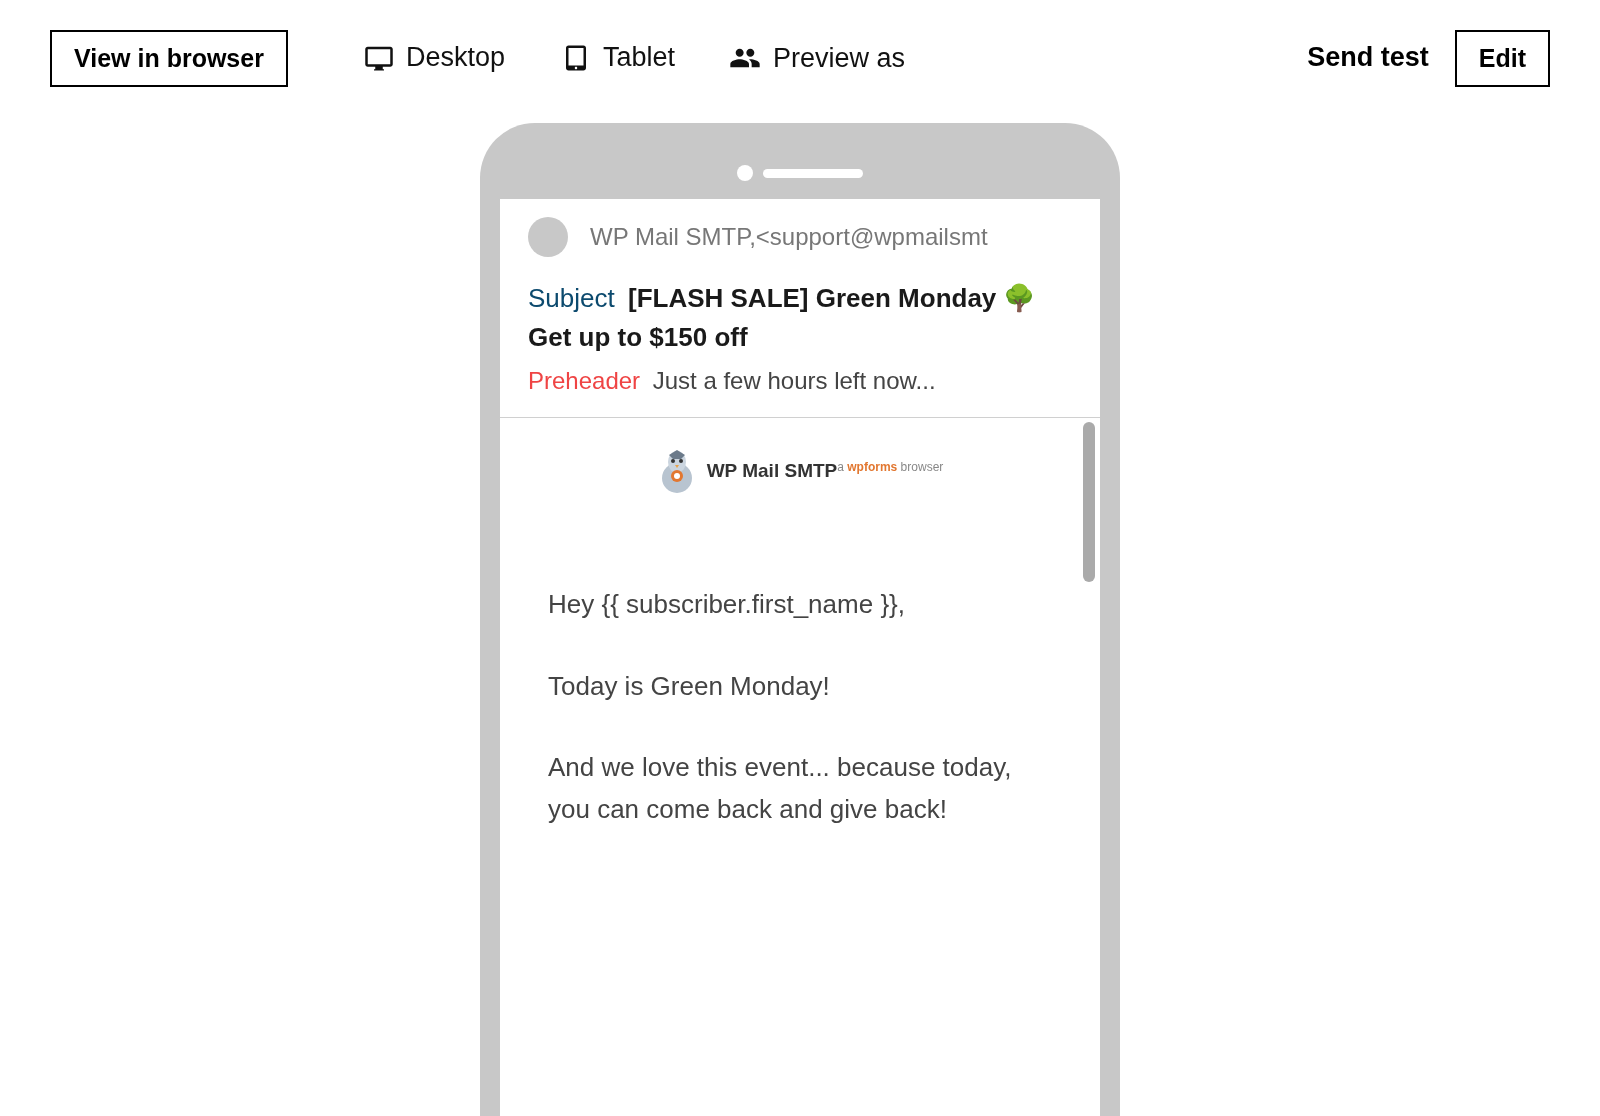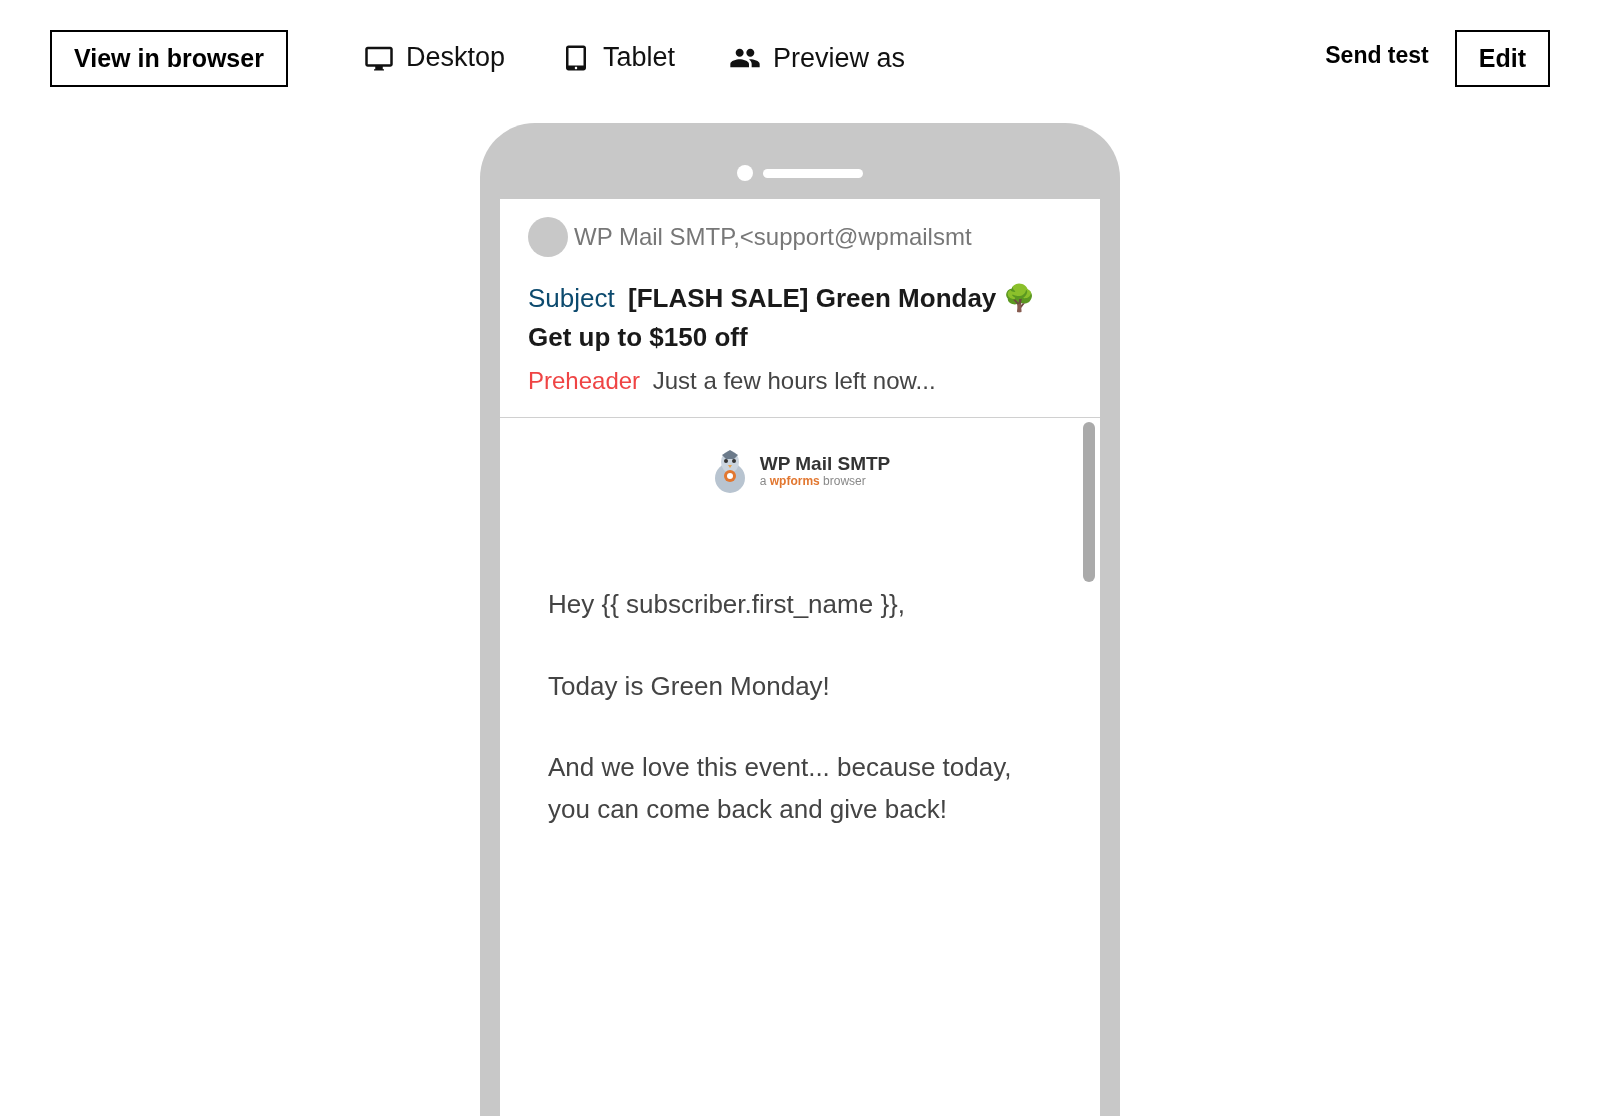--- a/index.html
+++ b/index.html
@@ -71,21 +71,21 @@
       font-weight: 500;
       color: #111;
       cursor: pointer;
     }
     .preview-as svg {
       width: 32px;
       height: 32px;
       fill: #111;
     }
     .send-test {
-      font-size: 23px;
+      font-size: 27px;
       font-weight: 700;
       color: #000;
       padding: 12px 26px;
       cursor: pointer;
     }
 
     
     .phone-area {
       display: flex;
       justify-content: center;
@@ -137,21 +137,21 @@
     }
 
     
     .email-header {
       padding: 18px 28px 22px 28px;
       border-bottom: 1px solid #d0d0d0;
     }
     .sender-row {
       display: flex;
       align-items: center;
-      gap: 6px;
+      gap: 22px;
       margin-bottom: 22px;
     }
     .avatar {
       width: 40px;
       height: 40px;
       border-radius: 50%;
       background: #c8c8c8;
     }
     .sender-text {
       font-size: 24px;
@@ -188,22 +188,23 @@
       align-items: center;
       gap: 10px;
       margin-bottom: 90px;
     }
     .logo-svg {
       width: 40px;
       height: 46px;
     }
     .logo-text-wrap {
       display: flex;
-      flex-direction: column;
+      flex-direction: row;
       line-height: 1.1;
+      text-align: center;
     }
     .logo-title {
       font-size: 19px;
       font-weight: 700;
       color: #333;
     }
     .logo-sub {
       font-size: 12px;
       color: #888;
     }

